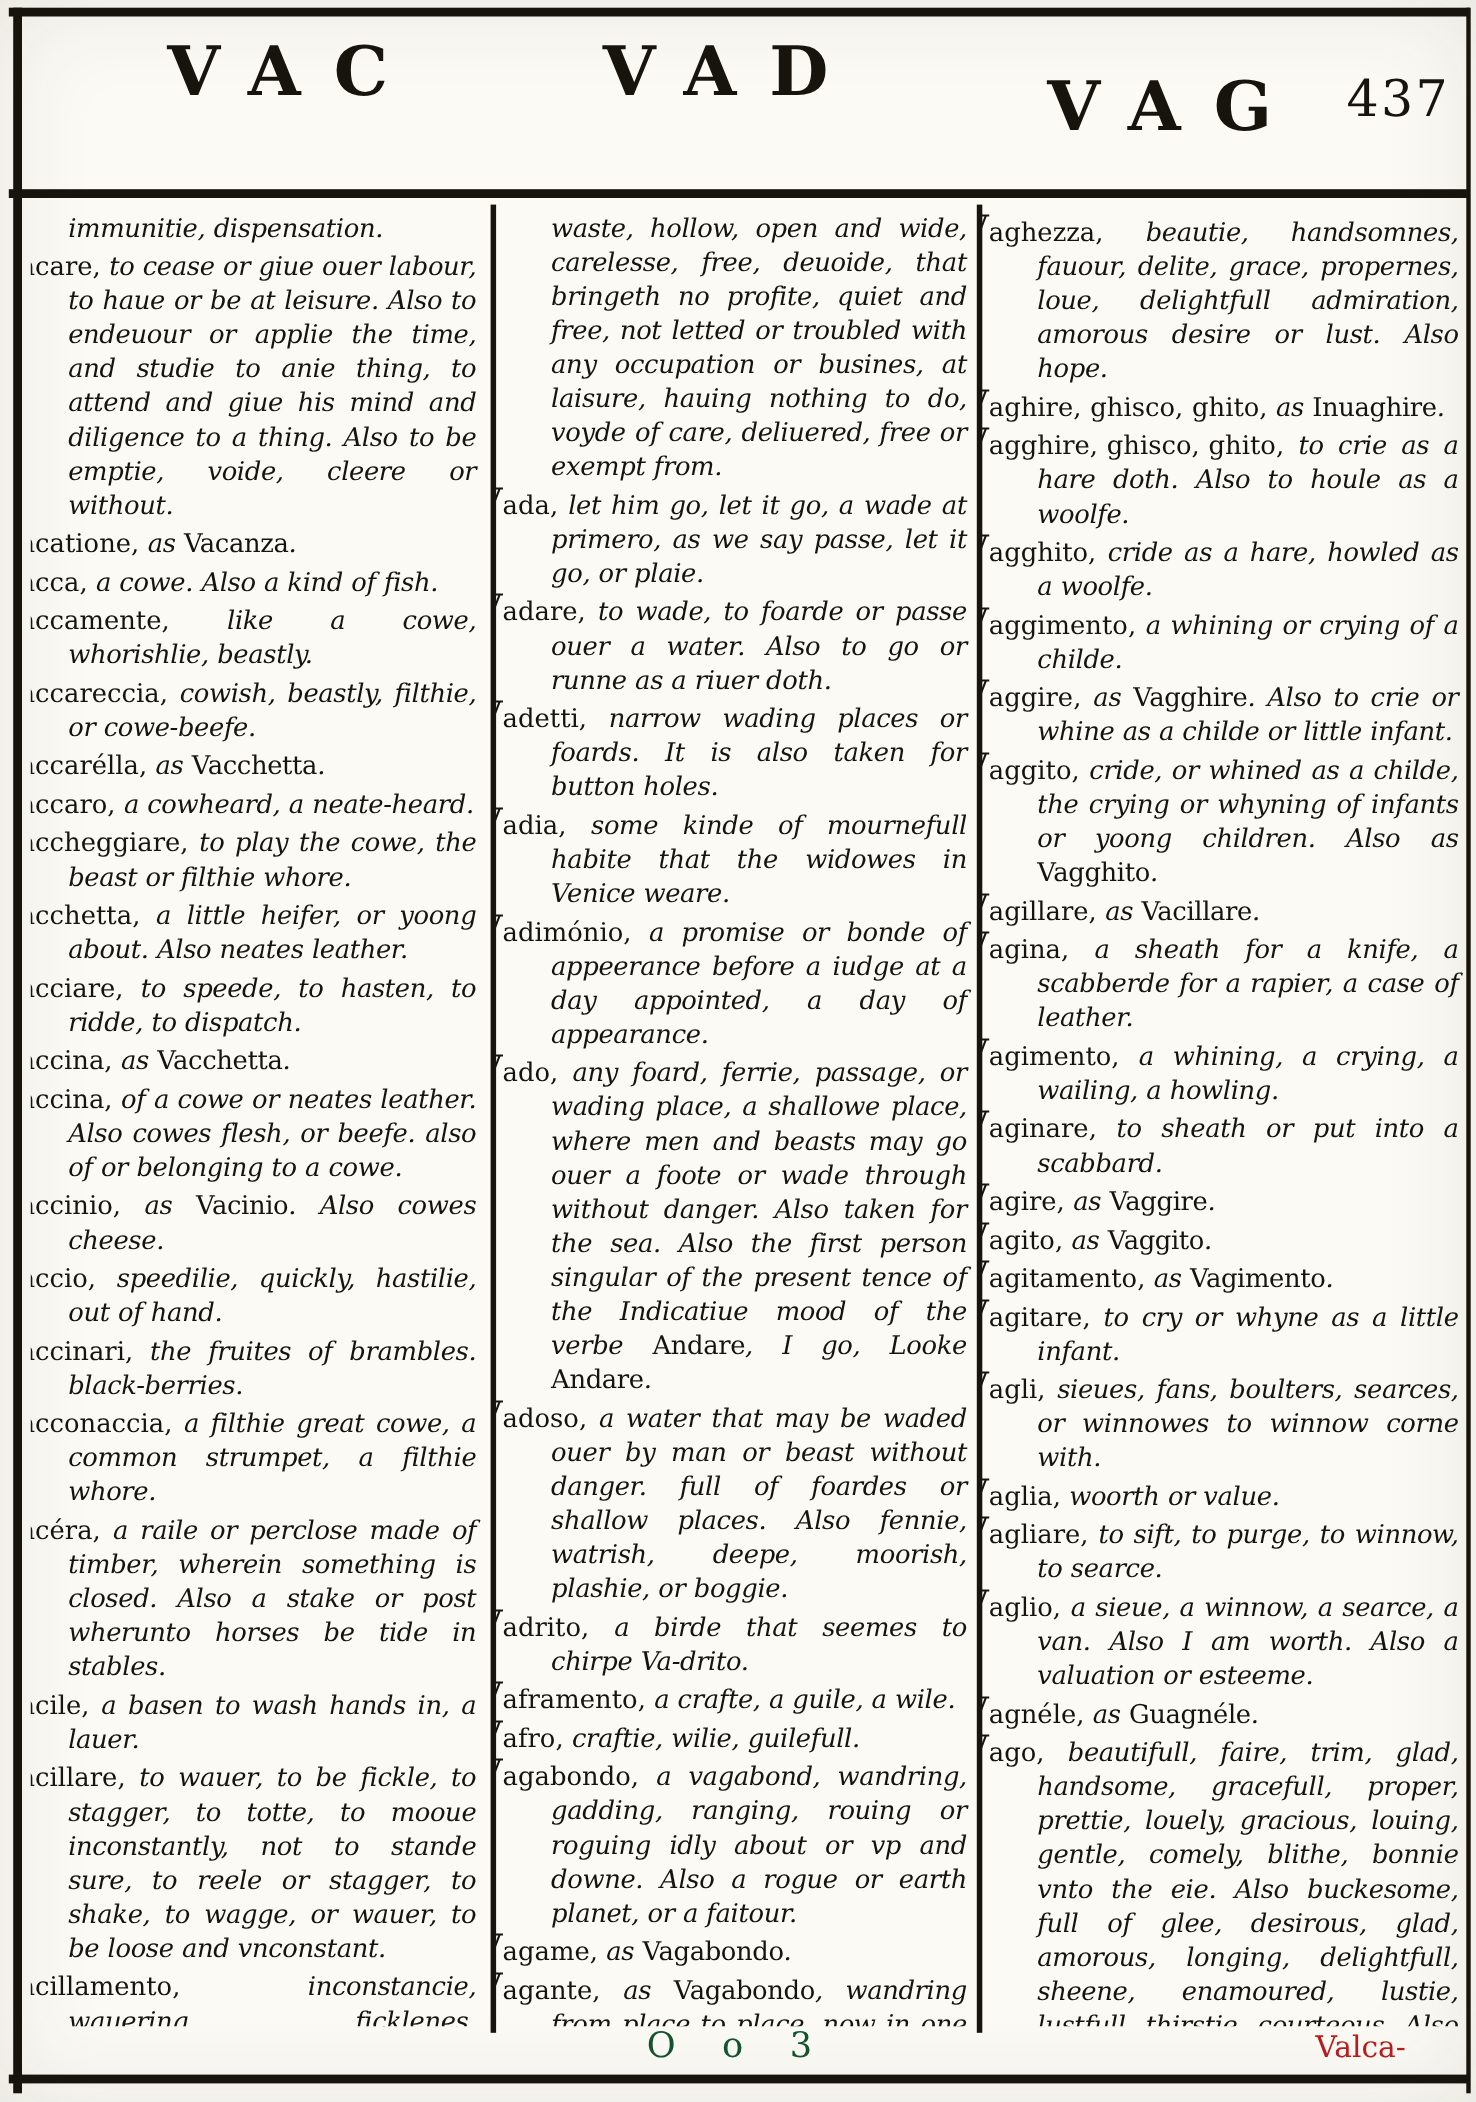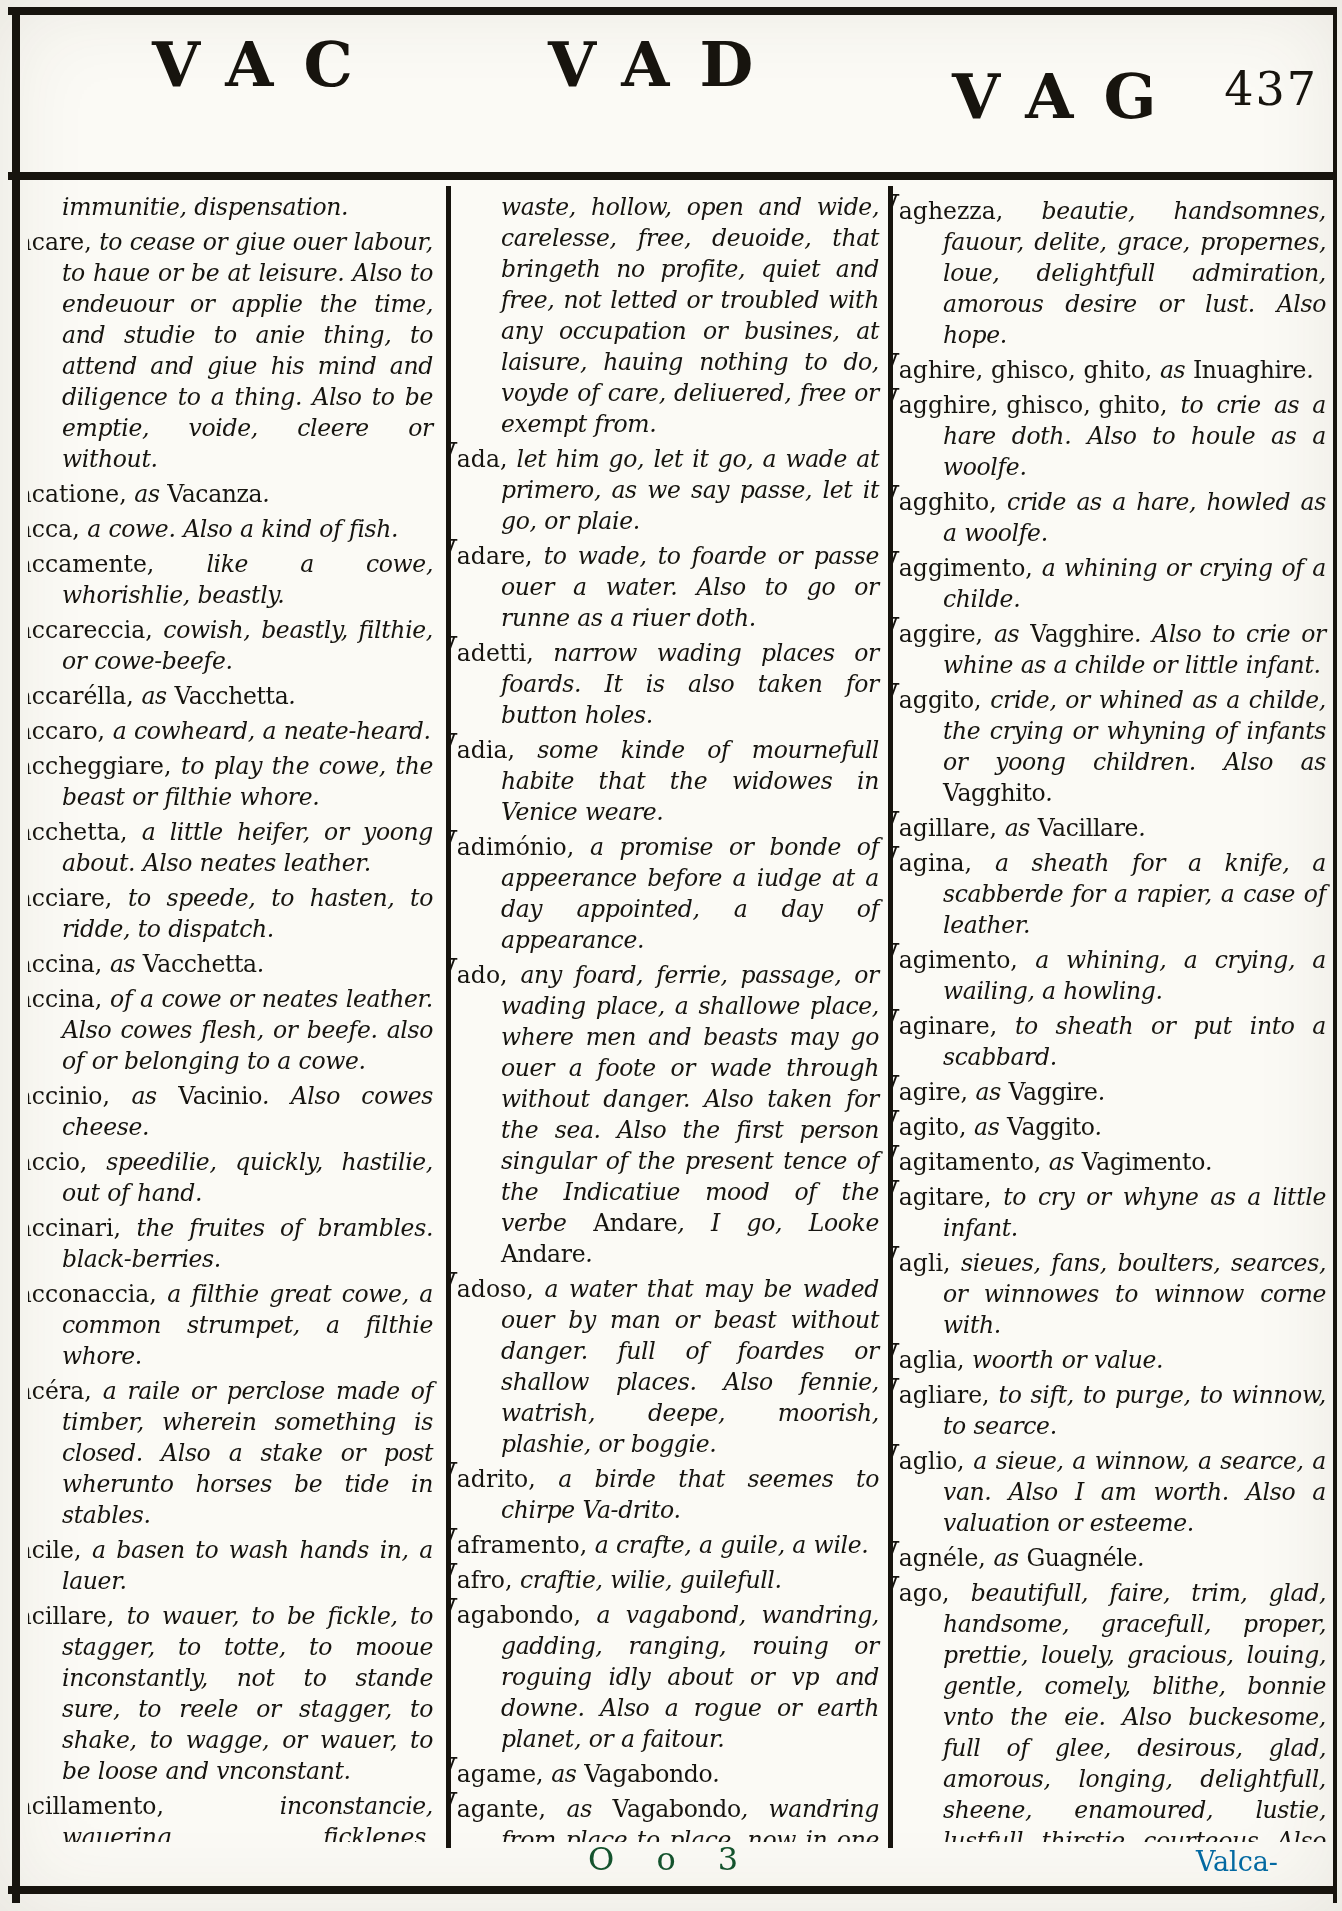--- a/index.html
+++ b/index.html
@@ -64,21 +64,21 @@
   .headword::first-letter{font-size:33px;}
   .def{font-style:italic;}
   .xref{font-style:normal;}
 
   .signature{
     position:absolute;left:588px;top:1840px;
     font-size:32px;letter-spacing:16px;color:#14532d;
   }
   .catchword{
     position:absolute;right:64px;top:1846px;
-    font-size:27px;color:#0369a1;
+    font-size:27px;color:#b91c1c;
   }
 </style>
 </head>
 <body>
 
 <div class="page">
 
   <div class="rule top"></div>
 
   <div class="header-section hs-vad">VAD</div>

